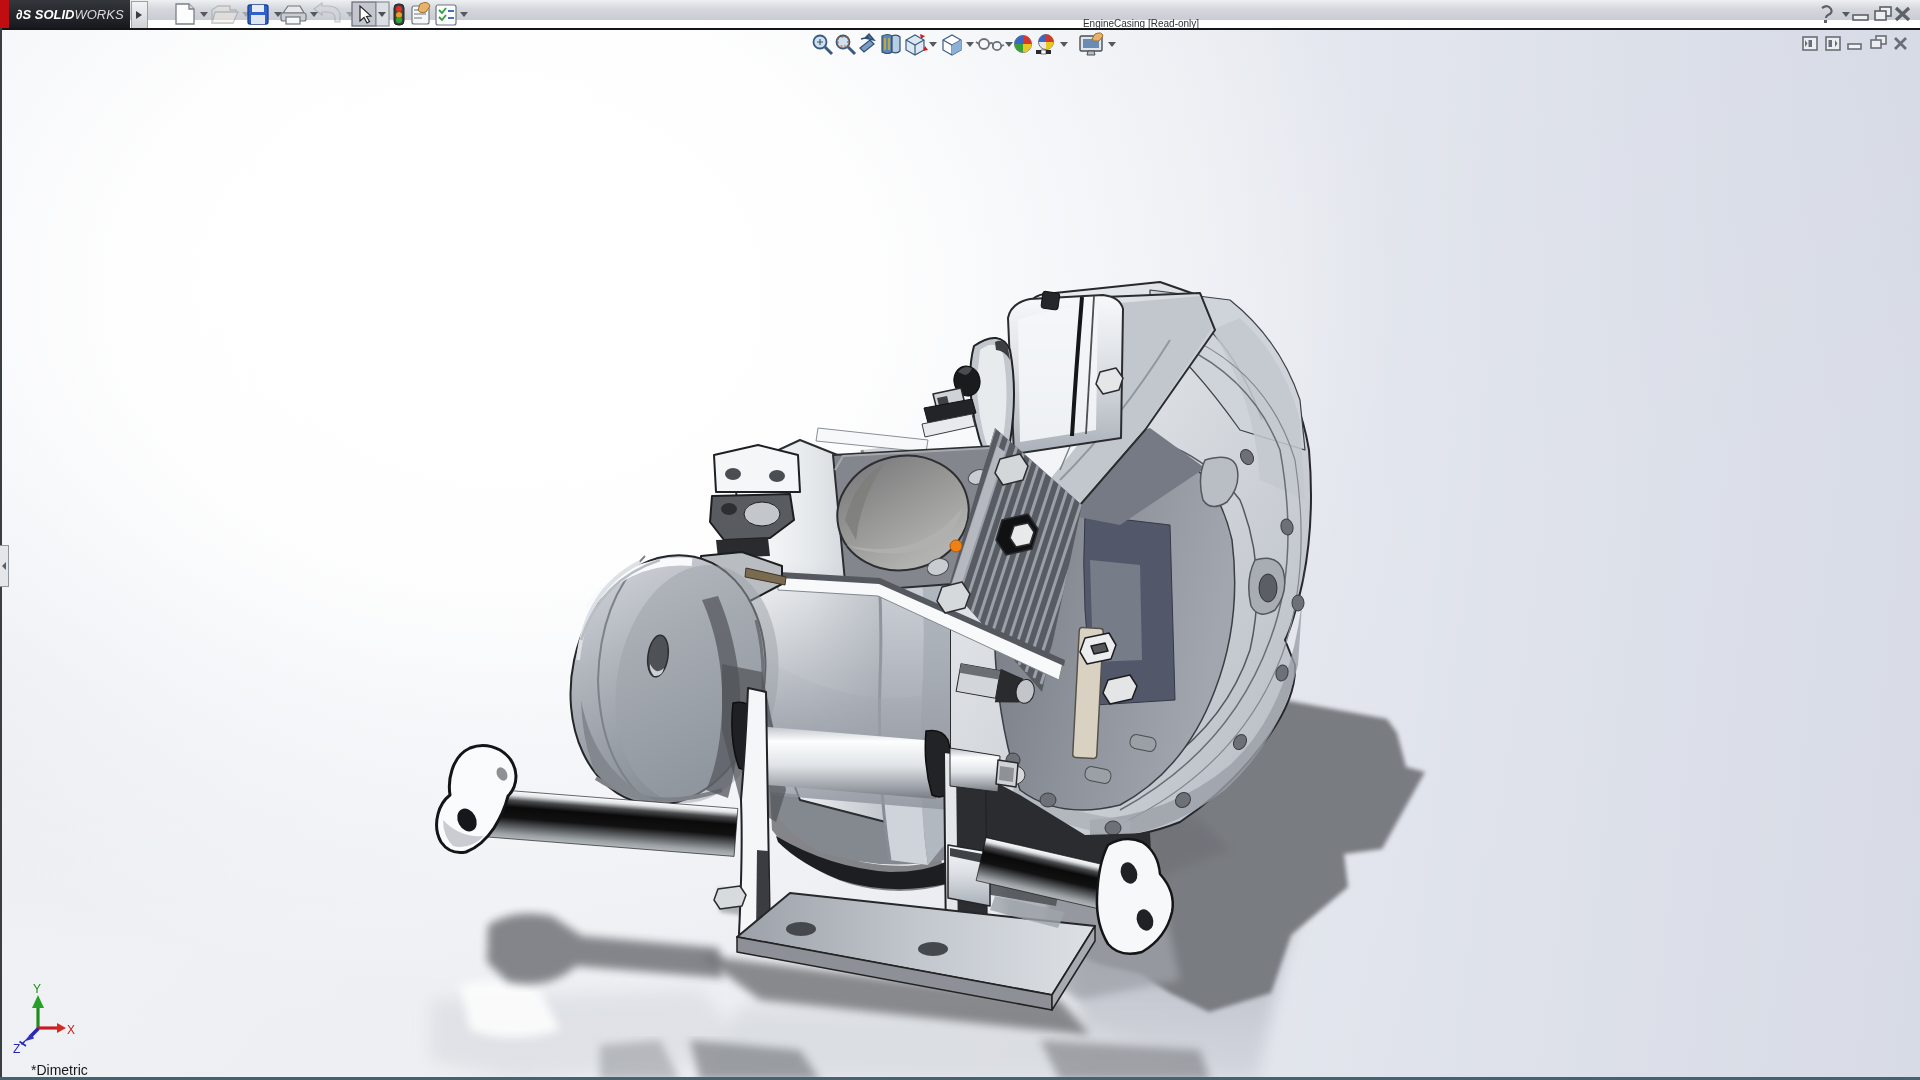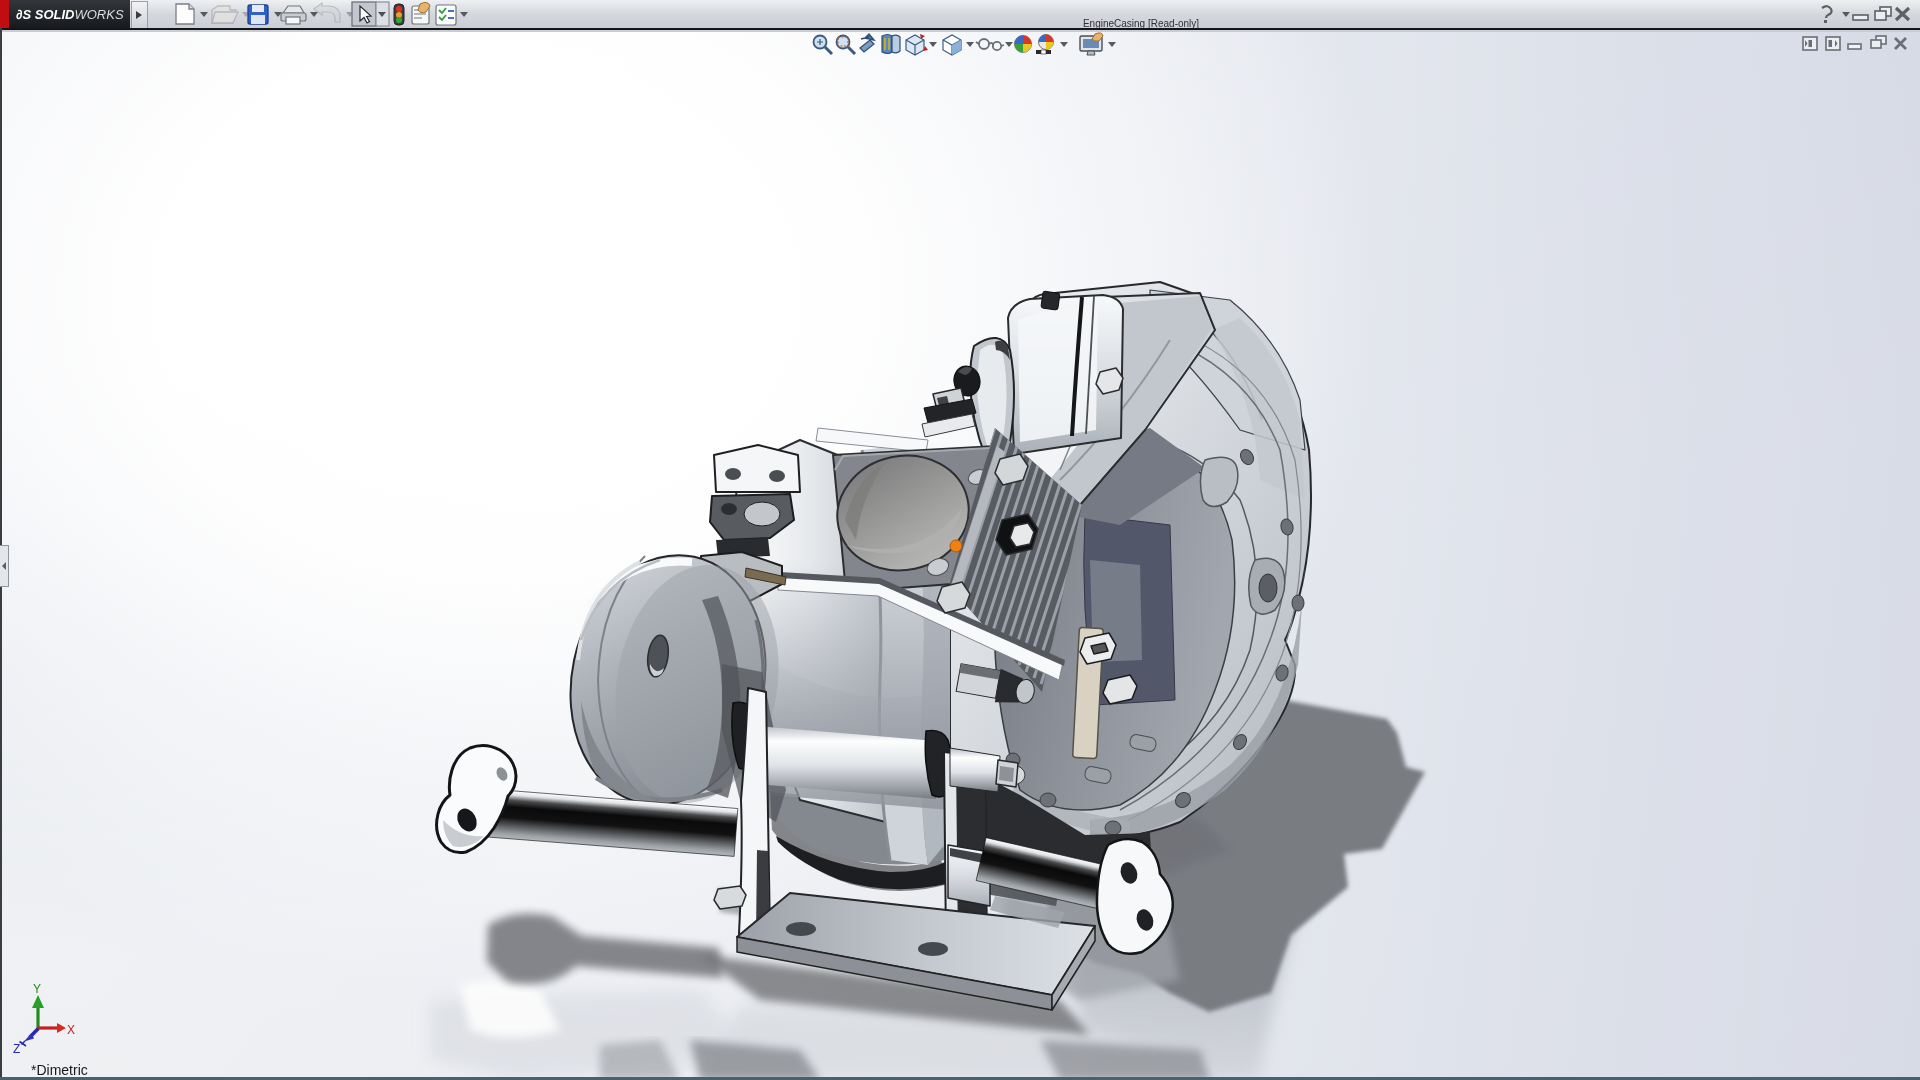--- a/index.html
+++ b/index.html
@@ -1,15 +1,15 @@
 <!DOCTYPE html>
 <html><head><meta charset="utf-8"><title>EngineCasing</title><style>
 html,body{margin:0;padding:0;width:1920px;height:1080px;overflow:hidden;background:#fff;font-family:"Liberation Sans",sans-serif;}
 #root{position:absolute;left:0;top:0;width:1920px;height:1080px;}
-#titlebar{position:absolute;left:0;top:0;width:1920px;height:32px;background:linear-gradient(#eef0f3,#d4d7dc 45%,#c9ccd2);}
+#titlebar{position:absolute;left:0;top:0;width:1920px;height:20px;background:linear-gradient(#eef0f3,#d4d7dc 45%,#c9ccd2);}
 #redstripe{position:absolute;left:0;top:0;width:9px;height:28px;background:#c00d12;}
 #logobox{position:absolute;left:9px;top:0;width:121px;height:28px;background:linear-gradient(#33373c,#17191d);}
 #logobox .lg{position:absolute;left:7px;top:7px;color:#fff;font-size:13px;font-style:italic;font-weight:bold;letter-spacing:0;white-space:nowrap;}
 #logobox .lg .wk{font-weight:normal;color:#dcdce0;}
 #expbtn{position:absolute;left:131px;top:1px;width:15px;height:26px;background:linear-gradient(#f2f3f5,#cfd2d7);border:1px solid #9aa0a8;}
 #expbtn:before{content:"";position:absolute;left:4px;top:9px;border-left:6px solid #3a3e44;border-top:4px solid transparent;border-bottom:4px solid transparent;}
 #wtitle{position:absolute;left:1011px;top:6px;width:260px;text-align:center;font-size:10px;color:#2e3237;margin-top:12px;}
 #topline{position:absolute;left:0;top:28px;width:1920px;height:2px;background:#131519;}
 #viewport{position:absolute;left:0;top:30px;width:1920px;height:1050px;}
 #vpbg{position:absolute;left:0;top:0;width:1920px;height:1050px;

